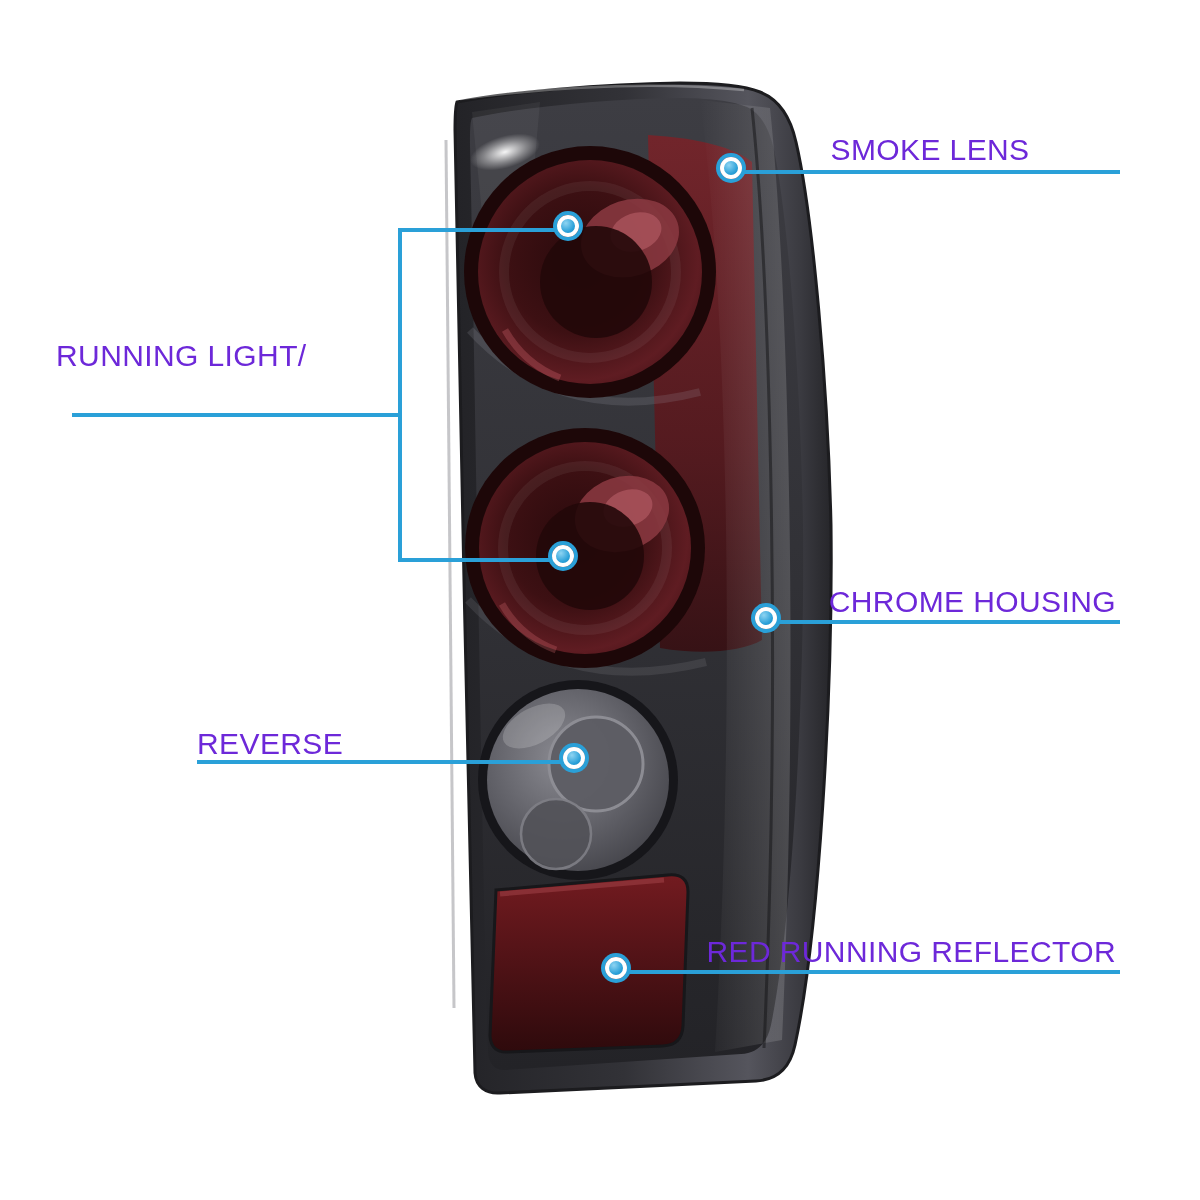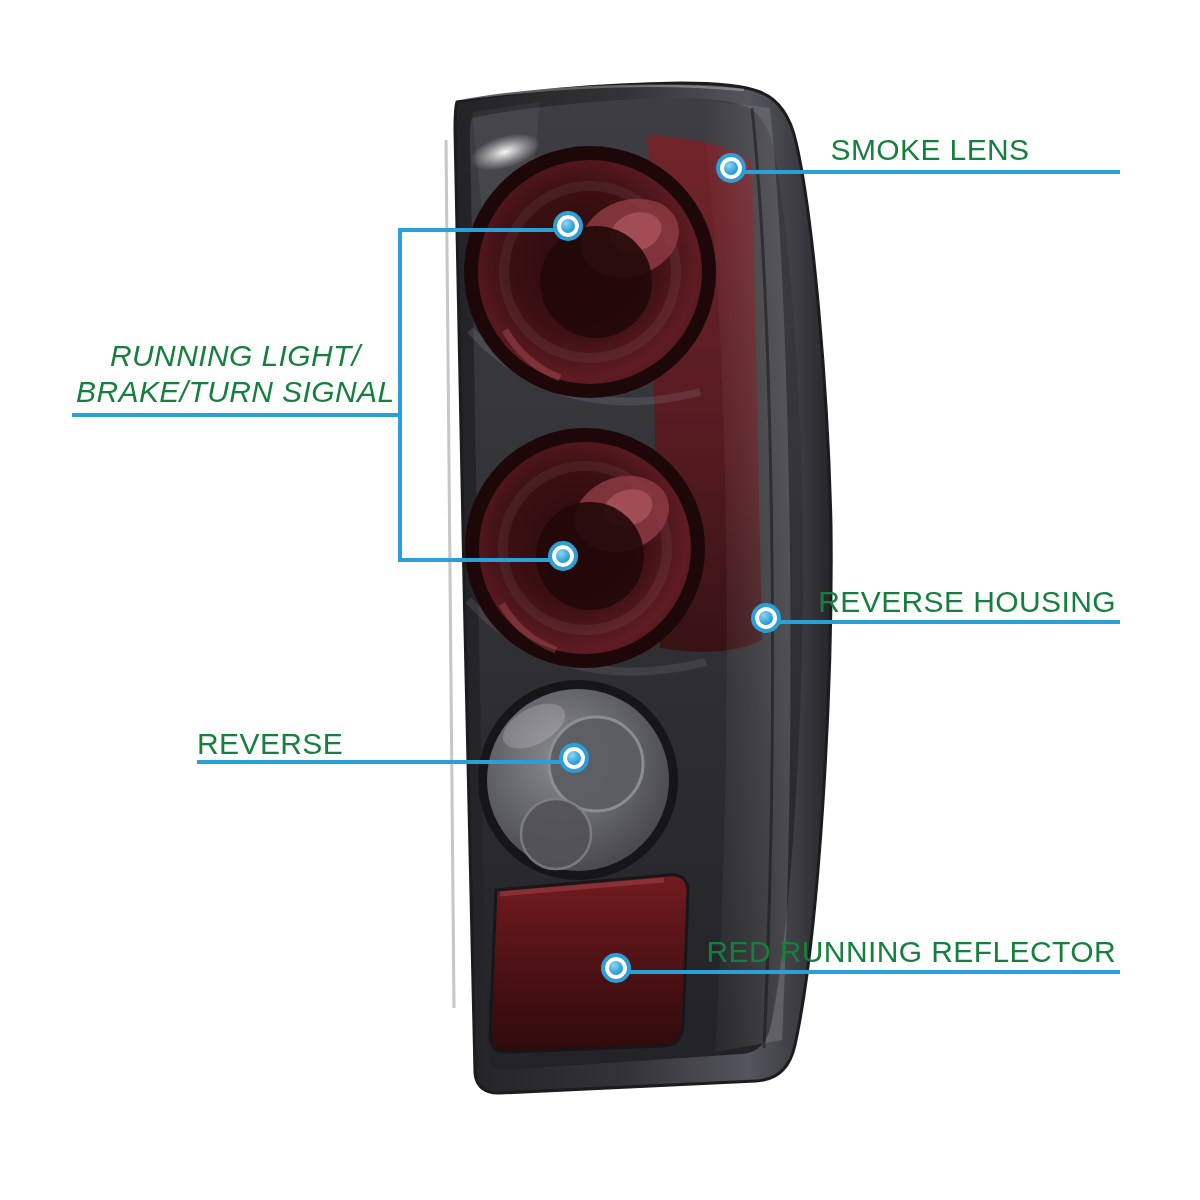--- a/index.html
+++ b/index.html
@@ -2,38 +2,38 @@
 <html><head>
 <meta charset="utf-8">
 <style>
   html,body{margin:0;padding:0;background:#ffffff;}
   .canvas{
     position:relative;width:1200px;height:1200px;background:#ffffff;
     overflow:hidden;font-family:"Liberation Sans",sans-serif;
   }
   .lamp-svg{position:absolute;left:0;top:0;width:1200px;height:1200px;}
   .label{
-    position:absolute;font-size:30px;color:#15803d;letter-spacing:.4px;
+    position:absolute;font-size:30px;color:#6d28d9;letter-spacing:.4px;
     white-space:nowrap;line-height:36px;
   }
   .hline,.vline{position:absolute;background:#2aa0d8;}
   .hline{height:4px;}
   .vline{width:4px;}
   .dot{
     position:absolute;width:14px;height:14px;border-radius:50%;
     background:radial-gradient(circle at 35% 30%, #8ed4f2, #2aa0d8 65%, #1d86bb);
     border:4px solid #ffffff;
     box-shadow:0 0 0 4px #2aa0d8;
   }
   
   #co-smoke .label{left:740px;top:132px;width:380px;text-align:center;}
   #co-smoke .hline{left:735px;top:170px;width:385px;}
   #co-smoke .dot{left:720px;top:157px;}
   
-  #co-running .label{left:76px;top:338px;text-align:center;font-style:italic;}
+  #co-running .label{left:56px;top:338px;text-align:left;}
   #co-running .under{left:72px;top:413px;width:330px;}
   #co-running .vline{left:398px;top:228px;height:334px;}
   #co-running .arm-top{left:398px;top:228px;width:176px;}
   #co-running .arm-bottom{left:398px;top:558px;width:171px;}
   #co-running .dot-top{left:557px;top:215px;}
   #co-running .dot-bottom{left:552px;top:545px;}
   
   #co-chrome .label{left:770px;top:584px;width:346px;text-align:right;}
   #co-chrome .hline{left:770px;top:620px;width:350px;}
   #co-chrome .dot{left:755px;top:607px;}
@@ -154,32 +154,31 @@
 
   <div id="co-smoke">
     <div class="label">SMOKE LENS</div>
     <div class="hline"></div>
     <div class="dot"></div>
   </div>
 
   <div id="co-running">
     <div class="label">
       <span>RUNNING LIGHT/</span><br>
-      <span>BRAKE/TURN SIGNAL</span>
     </div>
     <div class="hline under"></div>
     <div class="vline"></div>
     <div class="hline arm-top"></div>
     <div class="hline arm-bottom"></div>
     <div class="dot dot-top"></div>
     <div class="dot dot-bottom"></div>
   </div>
 
   <div id="co-chrome">
-    <div class="label">REVERSE HOUSING</div>
+    <div class="label">CHROME HOUSING</div>
     <div class="hline"></div>
     <div class="dot"></div>
   </div>
 
   <div id="co-reverse">
     <div class="label">REVERSE</div>
     <div class="hline"></div>
     <div class="dot"></div>
   </div>
 

